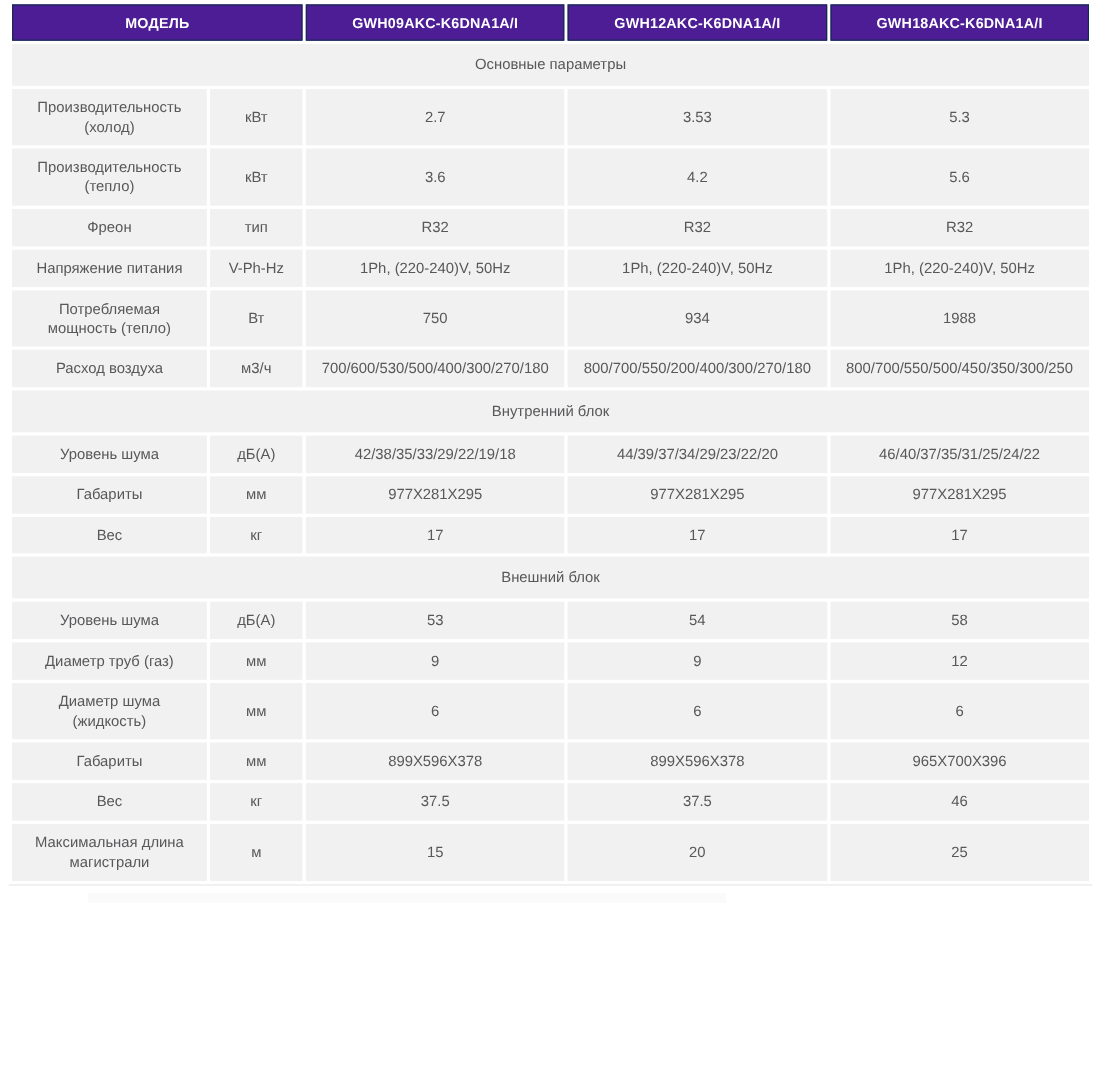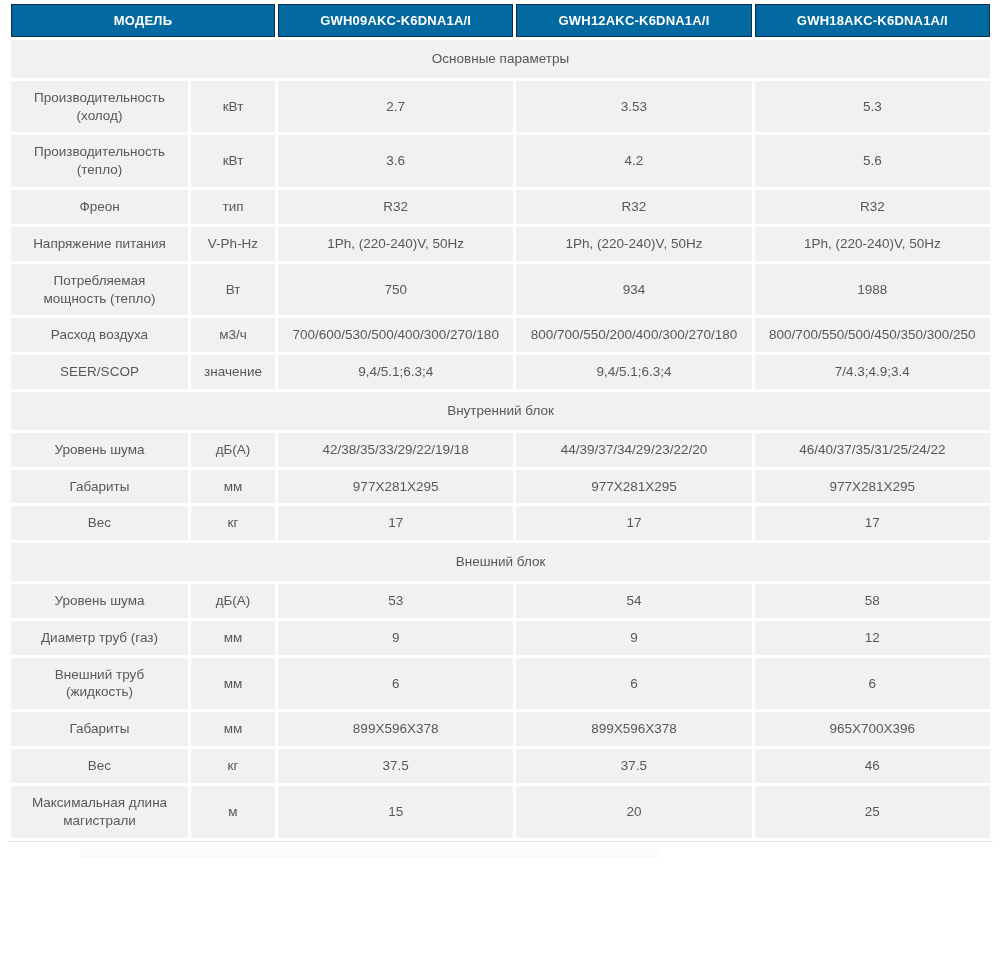--- a/index.html
+++ b/index.html
@@ -20,21 +20,21 @@
     padding-top: 1px;
     border-bottom: 1px solid #e6e6e6;
   }
   table.spec {
     width: 100%;
     border-collapse: separate;
     border-spacing: 3px;
     table-layout: fixed;
   }
   table.spec th {
-    background: #0369a1;
+    background: #4c1d95;
     border: 1px solid #0f2c4a;
     color: #ffffff;
     font-size: 13px;
     font-weight: bold;
     text-align: center;
     vertical-align: middle;
     padding: 8px 6px;
     letter-spacing: 0.2px;
   }
   table.spec td {
@@ -118,27 +118,20 @@
             <td>1988</td>
           </tr>
           <tr>
             <td>Расход воздуха</td>
             <td>м3/ч</td>
             <td>700/600/530/500/400/300/270/180</td>
             <td>800/700/550/200/400/300/270/180</td>
             <td>800/700/550/500/450/350/300/250</td>
           </tr>
           <tr>
-            <td>SEER/SCOP</td>
-            <td>значение</td>
-            <td>9,4/5.1;6.3;4</td>
-            <td>9,4/5.1;6.3;4</td>
-            <td>7/4.3;4.9;3.4</td>
-          </tr>
-          <tr>
             <td colspan="5" class="section">Внутренний блок</td>
           </tr>
           <tr>
             <td>Уровень шума</td>
             <td>дБ(А)</td>
             <td>42/38/35/33/29/22/19/18</td>
             <td>44/39/37/34/29/23/22/20</td>
             <td>46/40/37/35/31/25/24/22</td>
           </tr>
           <tr>
@@ -166,21 +159,21 @@
             <td>58</td>
           </tr>
           <tr>
             <td>Диаметр труб (газ)</td>
             <td>мм</td>
             <td>9</td>
             <td>9</td>
             <td>12</td>
           </tr>
           <tr>
-            <td>Внешний труб (жидкость)</td>
+            <td>Диаметр шума (жидкость)</td>
             <td>мм</td>
             <td>6</td>
             <td>6</td>
             <td>6</td>
           </tr>
           <tr>
             <td>Габариты</td>
             <td>мм</td>
             <td>899X596X378</td>
             <td>899X596X378</td>

